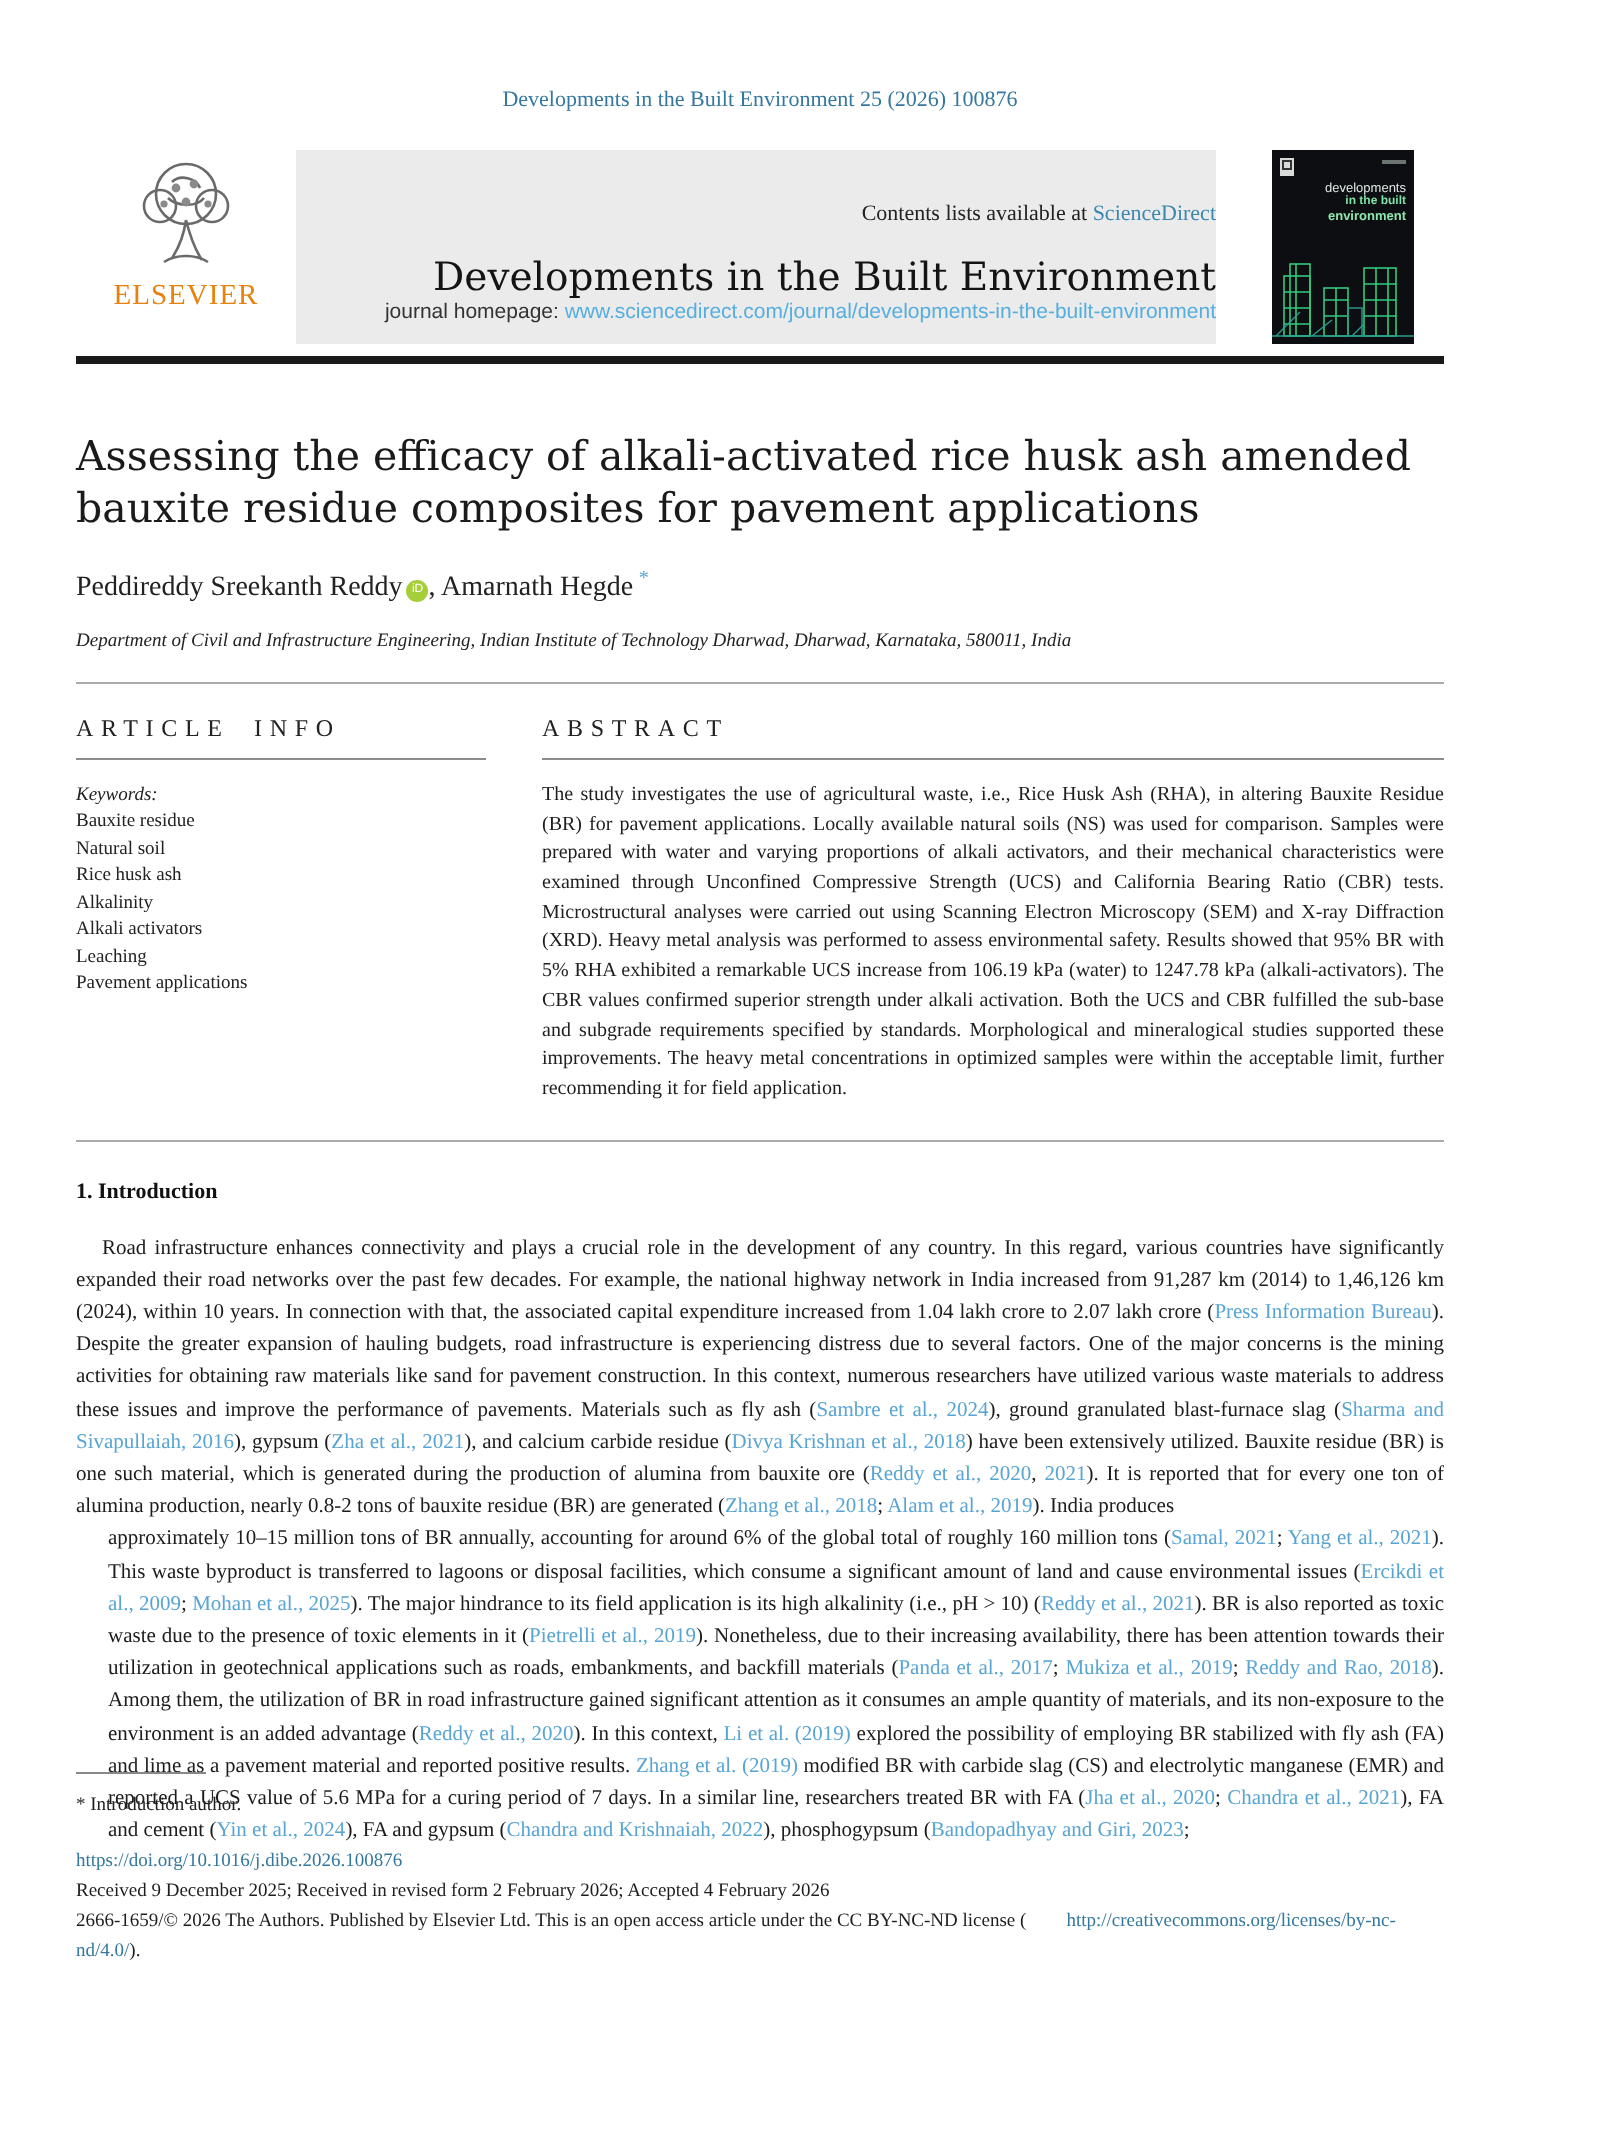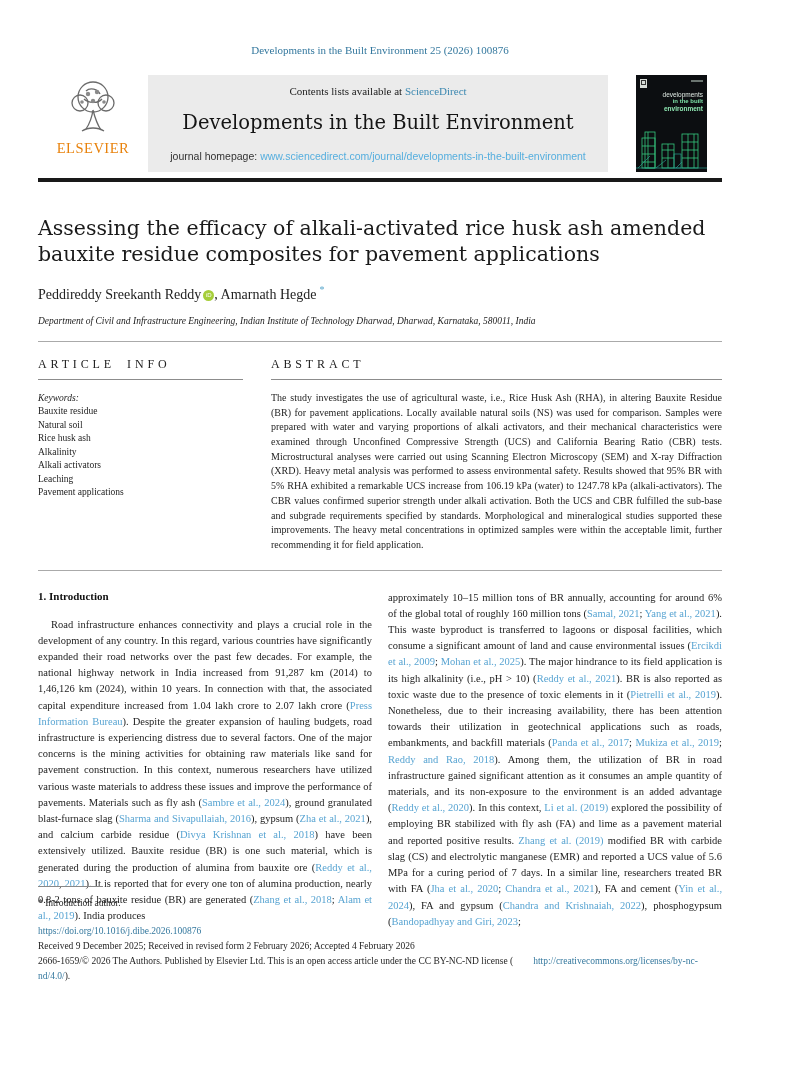--- a/index.html
+++ b/index.html
@@ -8,21 +8,21 @@
   .page { width:760px; height:1066px; padding:0 38px; position:relative; }
 
   
   .cite-head { padding-top:44px; text-align:center; font-size:11px; color:#34789e; }
 
   
   .masthead { margin-top:19px; display:flex; height:97px; }
   .pub-logo { width:110px; display:flex; flex-direction:column; align-items:center; justify-content:flex-start; padding-top:2px; }
   .pub-logo svg { display:block; }
   .pub-name { font-family:Liberation Serif, serif; font-size:14.5px; color:#e8820c; letter-spacing:0.5px; margin-top:1px; }
-  .banner { flex:1; background:#ebebeb; text-align:center; padding-top:10px; position:relative; }
+  .banner { flex:1; background:#ebebeb; text-align:right; padding-top:26px; position:relative; }
   .contents-line { font-size:11px; color:#222; }
   .sd-link { color:#3a87b0; }
   .journal-title { font-family:"DejaVu Serif",serif; font-size:19.5px; color:#141414; margin-top:14px; }
   .homepage-line { font-family:"Liberation Sans",sans-serif; font-size:10.5px; color:#333; position:absolute; bottom:10px; width:100%; }
   .hp-link { color:#55aede; }
   .cover { width:71px; margin-left:28px; margin-right:15px; background:#0c0e11; position:relative; overflow:hidden; }
   .cover-mark { position:absolute; top:4px; left:4px; width:7px; height:9px; background:#d8dcd8; }
   .cover-mark-inner { position:absolute; top:1px; left:1px; width:5px; height:5px; border:0.5px solid #333; }
   .cover-tr { position:absolute; top:5px; right:4px; width:12px; height:1.5px; background:#6a7470; }
   .cover-title { position:absolute; top:16px; right:4px; text-align:right; font-family:"Liberation Sans",sans-serif; line-height:7px; }
@@ -45,21 +45,21 @@
   .info-col { width:205px; flex:none; }
   .abs-col { flex:1; margin-left:28px; }
   .sec-head { font-size:12px; color:#222; letter-spacing:0.32em; word-spacing:0.45em; }
   .sec-rule { border:none; border-top:1px solid #8c8c8c; margin:7px 0 11px; }
   .kw-label { font-style:italic; font-size:9.5px; line-height:14px; color:#222; }
   .kw { font-size:9.5px; line-height:13.6px; color:#222; }
   .abs-text { font-size:10px; line-height:14.7px; text-align:justify; color:#1e1e1e; }
   .rule-mid { border:none; border-top:1px solid #aaa; margin-top:17px; }
 
   
-  .body-grid { display:flex; margin-top:19px; }
+  .body-grid { display:flex; margin-top:19px;flex-direction:column; }
   .body-grid .col { flex:1; }
   .body-grid .col + .col { margin-left:16px; }
   .sec-title { font-size:11px; font-weight:bold; margin-bottom:15px; color:#111; }
   .body-text { font-size:10.5px; line-height:16.2px; text-align:justify; color:#1c1c1c; }
   .indent { text-indent:13px; }
   .blue-link { color:#58a4d2; }
   .teal-link { color:#34789e;padding-left:20px; }
   .it { font-style:italic; }
 
   

